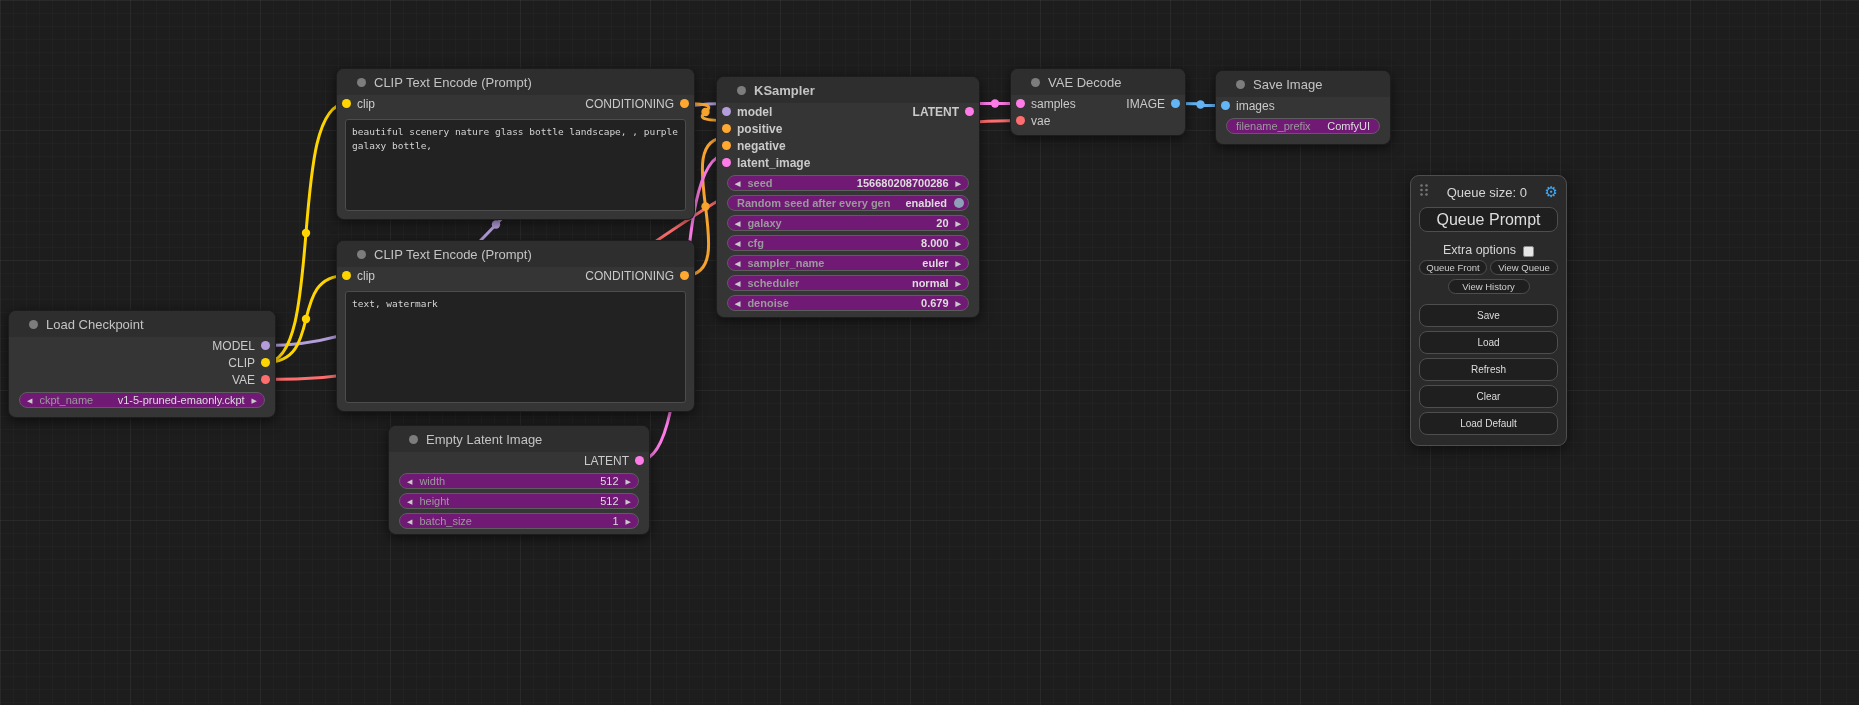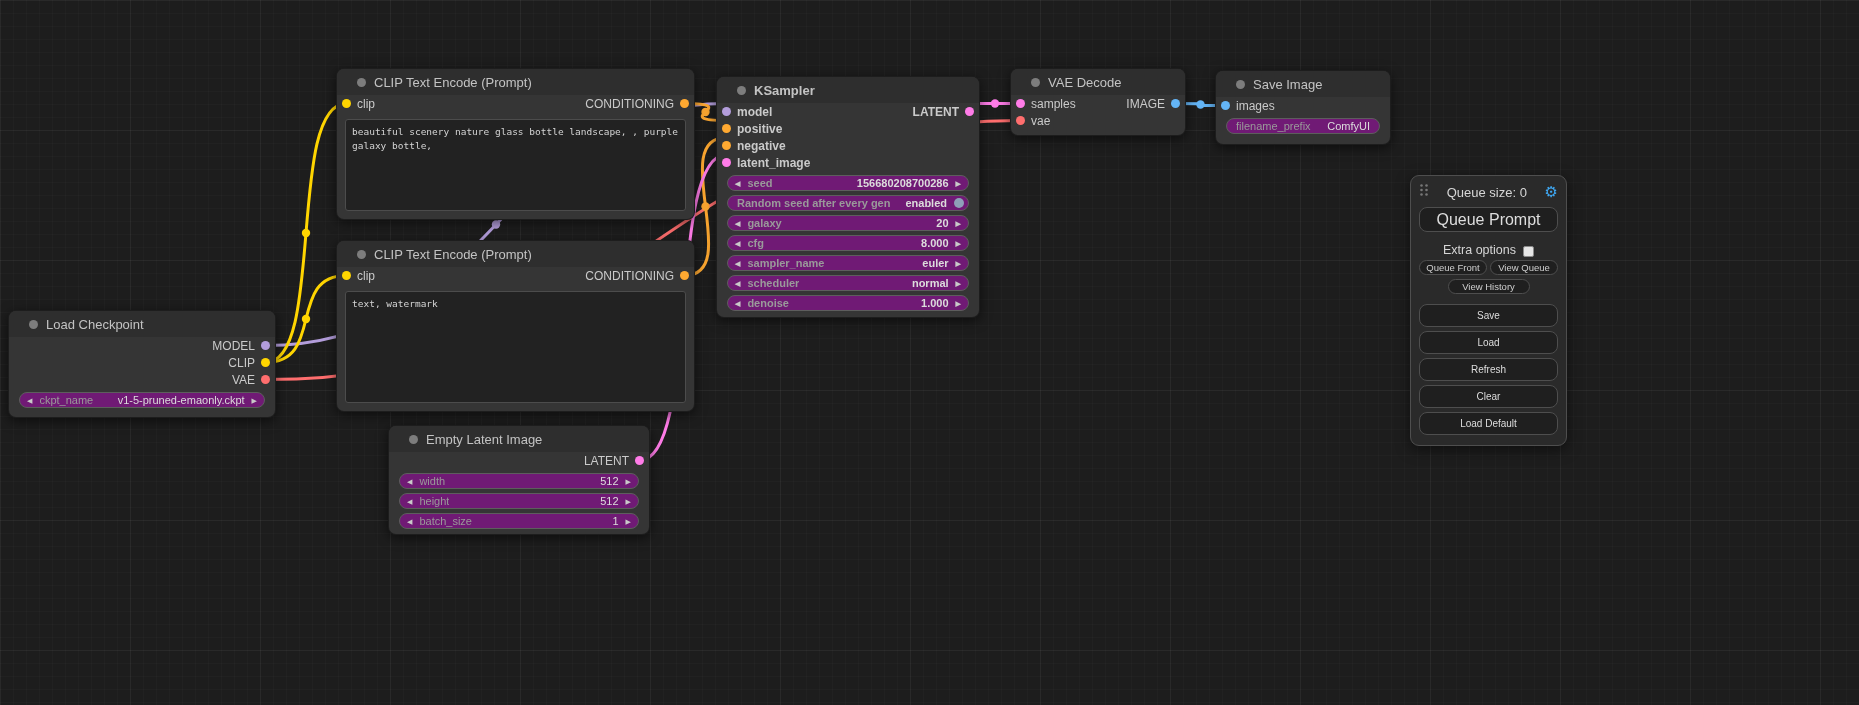--- a/index.html
+++ b/index.html
@@ -259,21 +259,21 @@
     </div>
     <div class="widget">
       <span class="warrow">◀</span>
       <span class="wname">scheduler</span>
       <span class="wvalue">normal</span>
       <span class="warrow">▶</span>
     </div>
     <div class="widget">
       <span class="warrow">◀</span>
       <span class="wname">denoise</span>
-      <span class="wvalue">1.000</span>
+      <span class="wvalue">0.679</span>
       <span class="warrow">▶</span>
     </div>
   </div>
 
   <div class="node" style="left:1010px;top:68px;width:176px;height:68px;">
     <div class="node-title">
       <span class="collapse-dot"></span>
       <span class="title-text">VAE Decode</span>
     </div>
     <div class="slot-row">

